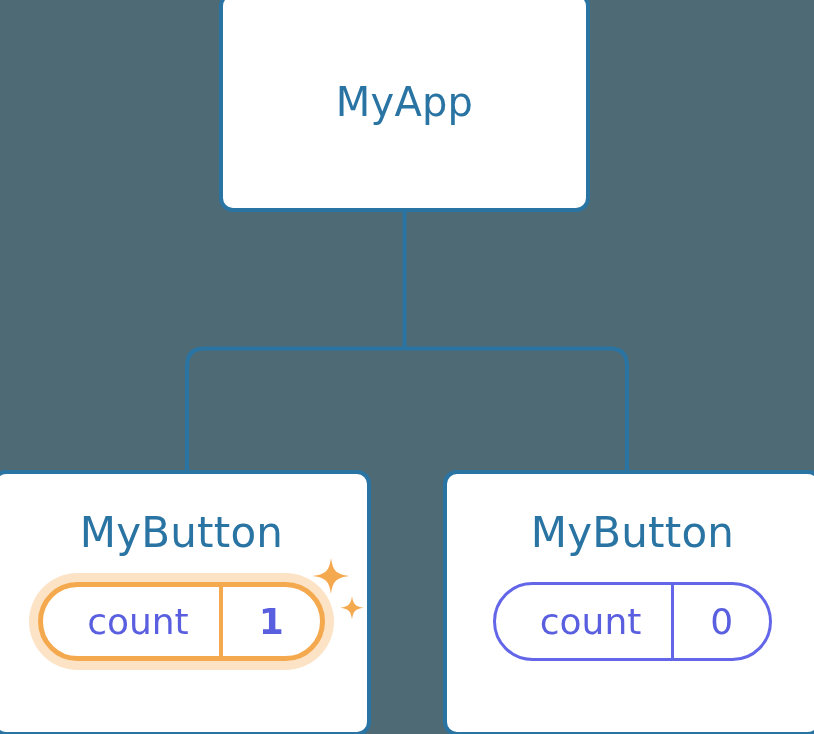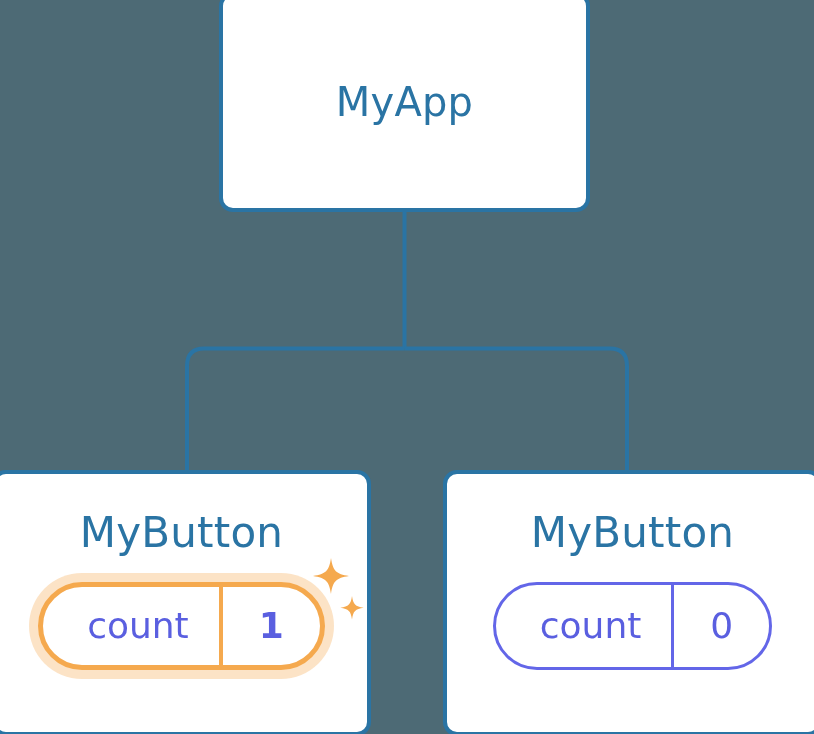--- a/index.html
+++ b/index.html
@@ -85,21 +85,21 @@
     margin-top: 28px;
     display: flex;
     align-items: center;
     justify-content: center;
   }
 
   .pill {
     position: relative;
     display: flex;
     align-items: stretch;
-    height: 88px;
+    height: 79px;
     border-radius: 999px;
     box-sizing: border-box;
     background: #ffffff;
   }
 
   .pill.plain {
     border: 3px solid #6366e8;
   }
 
   .pill.highlighted {

